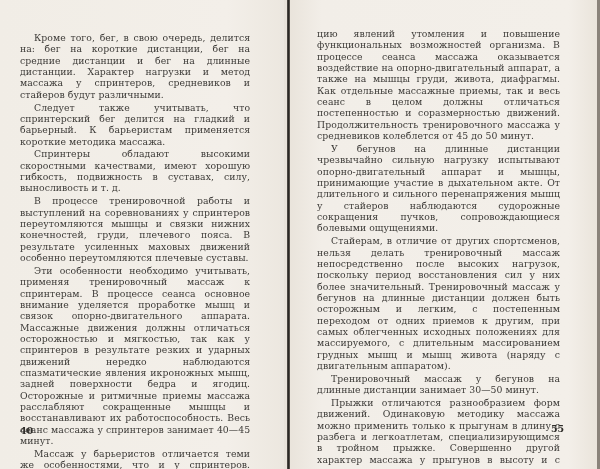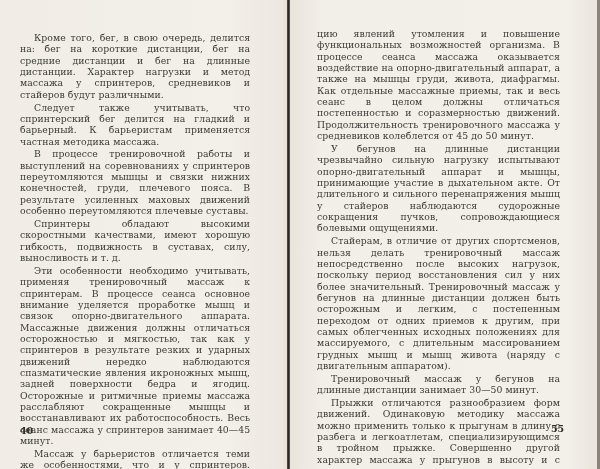--- a/index.html
+++ b/index.html
@@ -47,23 +47,23 @@
     }
     .pn-left { left: 20px; top: 425px; }
     .pn-right { left: 551px; top: 423px; position: absolute; }
   </style>
 </head>
 <body>
 
 <div class="spread">
   <div class="page page-left">
     <p>Кроме того, бег, в свою очередь, делится на: бег на короткие дистанции, бег на средние дистанции и бег на длинные дистанции. Характер нагрузки и метод массажа у спринтеров, средневиков и стайеров будут различными.</p>
-    <p>Следует также учитывать, что спринтерский бег делится на гладкий и барьерный. К барьеристам применяется частная методика массажа.</p>
+    <p>Следует также учитывать, что спринтерский бег делится на гладкий и барьерный. К барьеристам применяется короткие методика массажа.</p>
+    <p>Спринтеры обладают высокими скоростными качествами, имеют хорошую гибкость, подвижность в суставах, силу, выносливость и т. д.</p>
     <p>В процессе тренировочной работы и выступлений на соревнованиях у спринтеров переутомляются мышцы и связки нижних конечностей, груди, плечевого пояса. В результате усиленных маховых движений особенно переутомляются плечевые суставы.</p>
-    <p>Спринтеры обладают высокими скоростными качествами, имеют хорошую гибкость, подвижность в суставах, силу, выносливость и т. д.</p>
     <p>Эти особенности необходимо учитывать, применяя тренировочный массаж к спринтерам. В процессе сеанса основное внимание уделяется проработке мышц и связок опорно-двигательного аппарата. Массажные движения должны отличаться осторожностью и мягкостью, так как у спринтеров в результате резких и ударных движений нередко наблюдаются спазматические явления икроножных мышц, задней поверхности бедра и ягодиц. Осторожные и ритмичные приемы массажа расслабляют сокращенные мышцы и восстанавливают их работоспособность. Весь сеанс массажа у спринтеров занимает 40—45 минут.</p>
     <p>Массаж у барьеристов отличается теми же особенностями, что и у спринтеров. Кроме того, уделяется внимание массажу мышц задней поверхности бедра маховой ноги. Эти мышцы сильно переутомляются, а иногда даже травмируются в результате резкого выпрямления ноги вверх-вперед. Увеличивается также время на проработку мышц и связок тазобедренного сустава толчковой ноги, поясницы и косых мышц живота. Всего на массаж барьеристов уходит от 40 до 45 минут.</p>
 
     <span class="page-number pn-left">40</span>
   </div>
 
   <div class="spine"></div>
 
   <div class="page page-right">
     <p class="cont">цию явлений утомления и повышение функциональных возможностей организма. В процессе сеанса массажа оказывается воздействие на опорно-двигательный аппарат, а также на мышцы груди, живота, диафрагмы. Как отдельные массажные приемы, так и весь сеанс в целом должны отличаться постепенностью и соразмерностью движений. Продолжительность тренировочного массажа у средневиков колеблется от 45 до 50 минут.</p>

